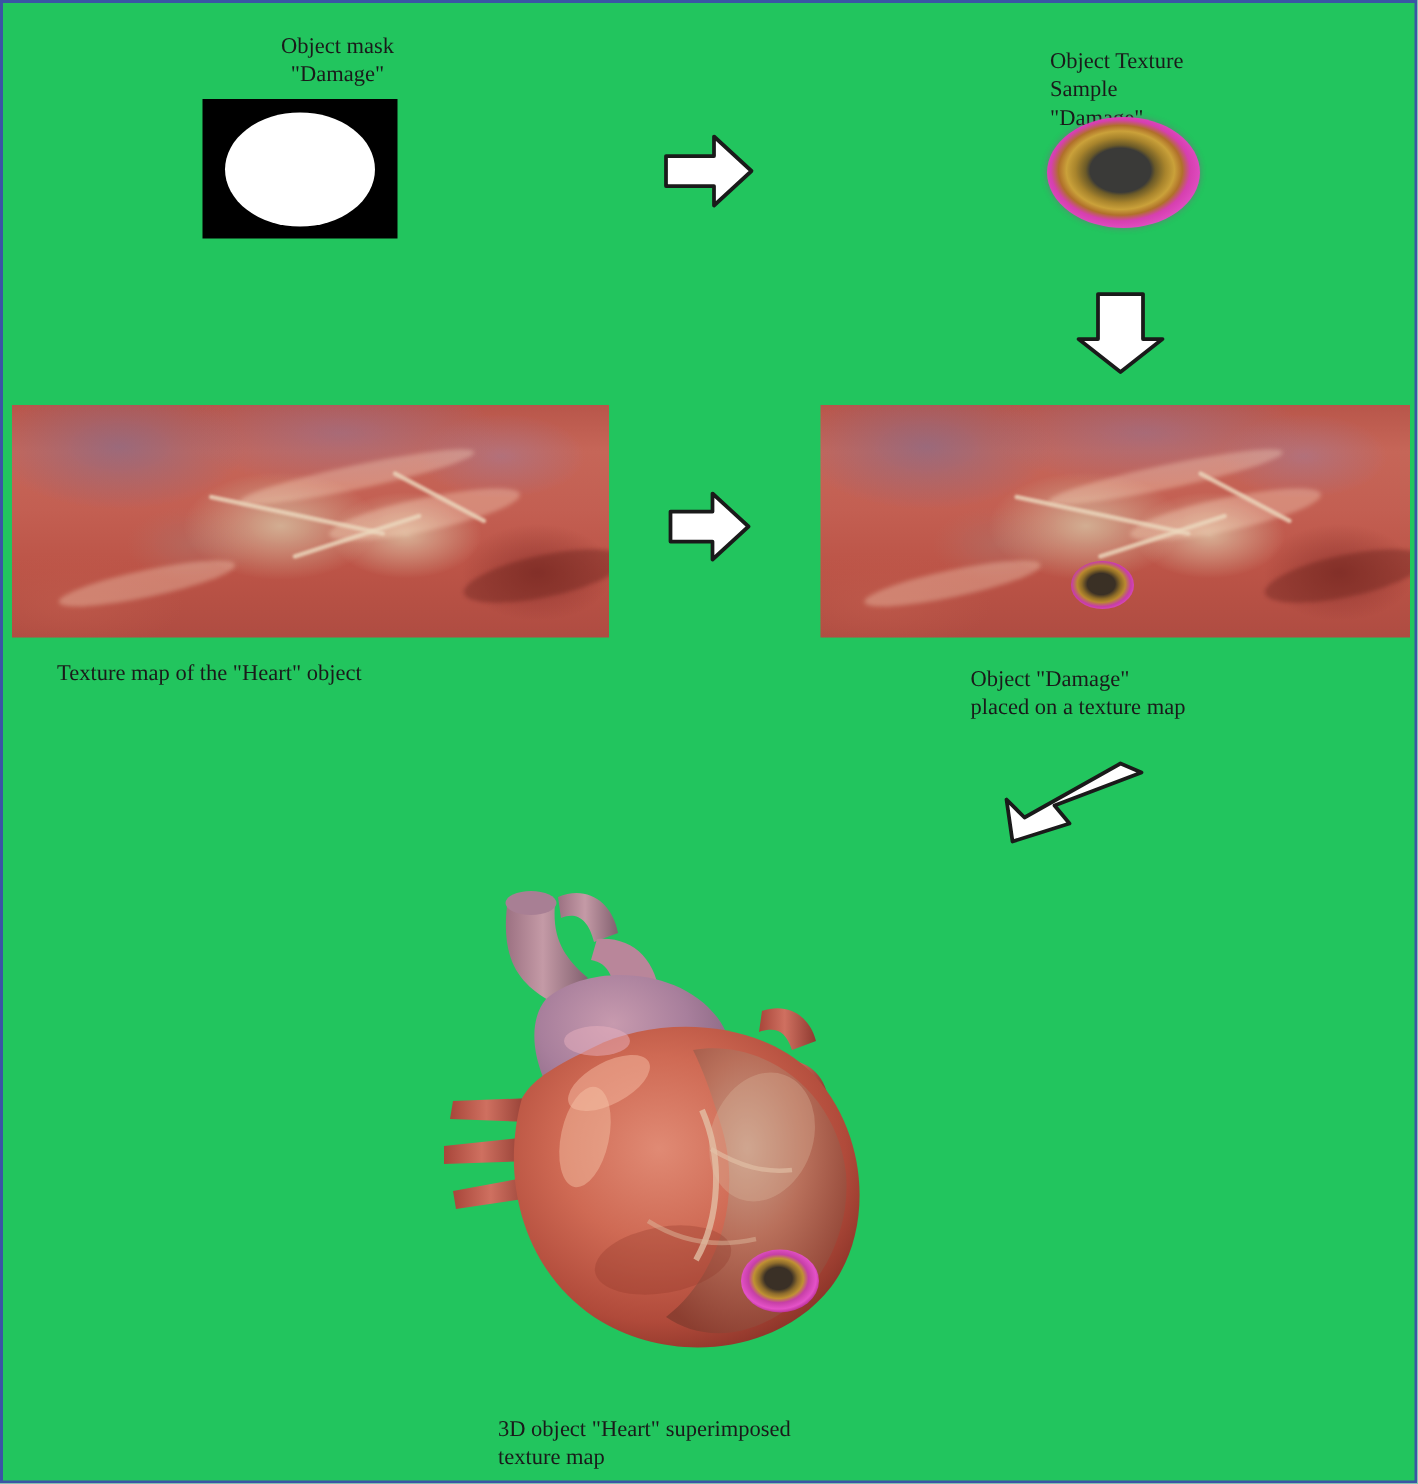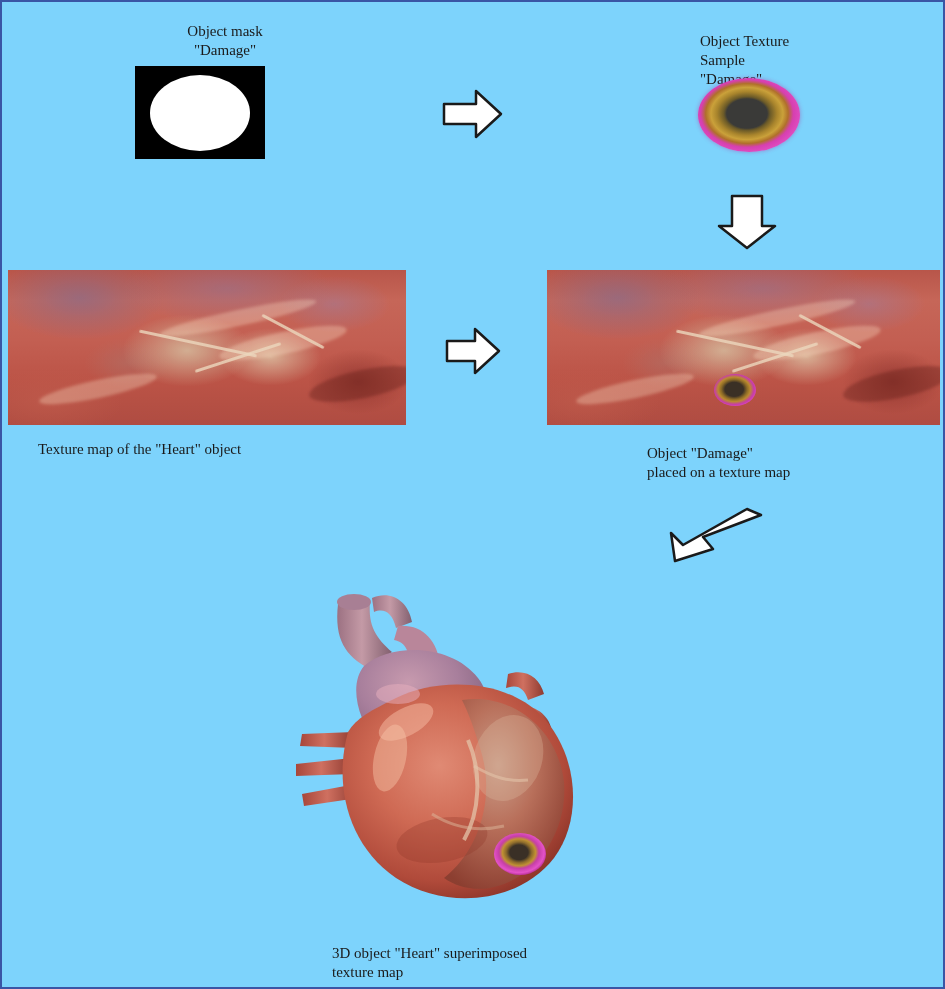--- a/index.html
+++ b/index.html
@@ -7,21 +7,21 @@
     padding: 0;
     background: #ffffff;
   }
   body {
     font-family: "Liberation Serif", serif;
   }
   #figure {
     position: relative;
     width: 945px;
     height: 989px;
-    background: #7dd3fc;
+    background: #22c55e;
     border: 2px solid #3a55a5;
     box-sizing: border-box;
     overflow: hidden;
   }
   .label {
     position: absolute;
     font-family: "Liberation Serif", serif;
     font-size: 15px;
     line-height: 19px;
     color: #1a1a1a;

